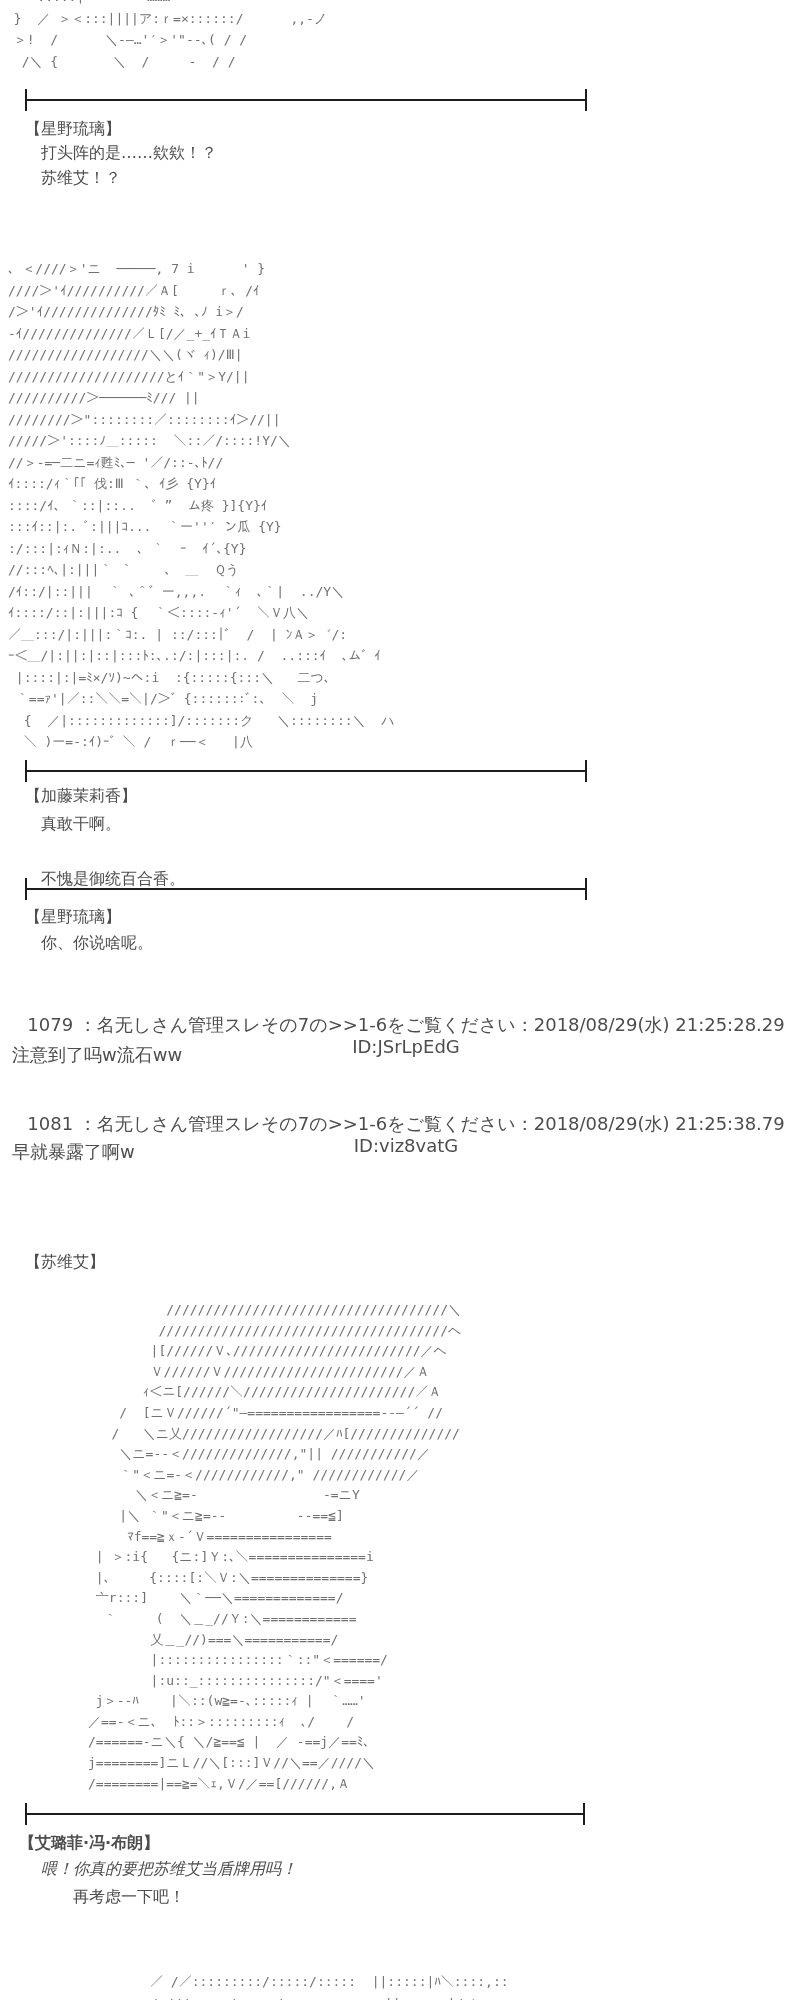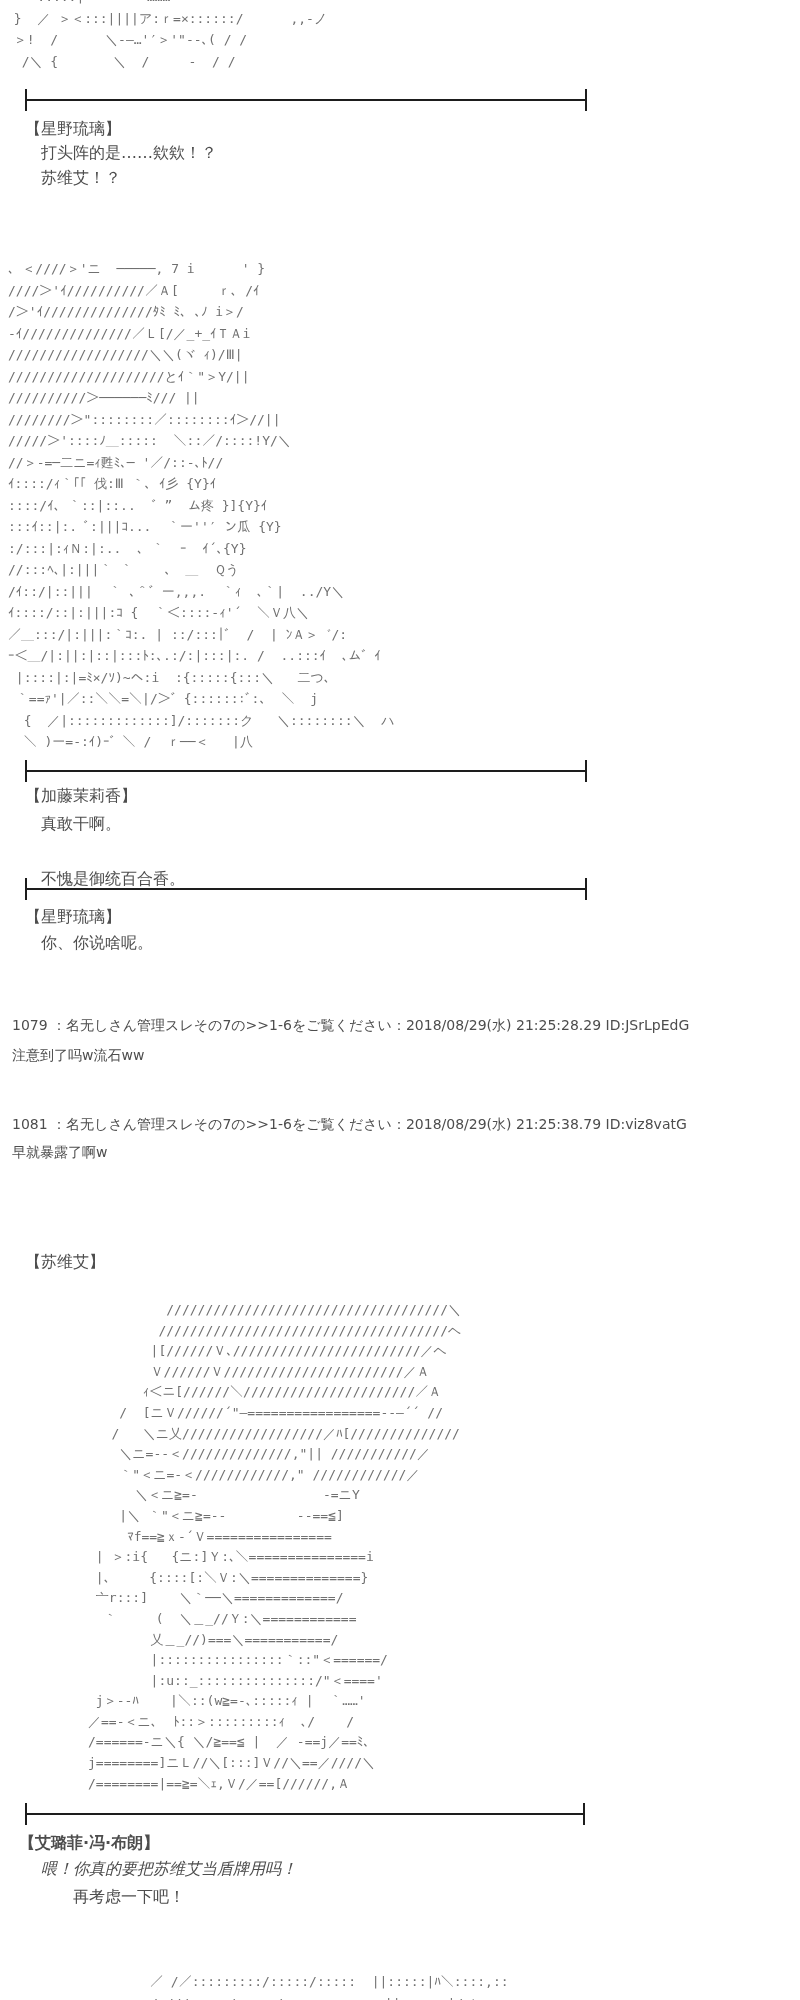--- a/index.html
+++ b/index.html
@@ -23,21 +23,21 @@
     position:absolute; height:2px;
     background:var(--rule,#1d1d1d);
   }
   .rule::before, .rule::after {
     content:""; position:absolute; top:-10px; width:2px; height:22px;
     background:var(--rule,#1d1d1d);
   }
   .rule::before { left:0; }
   .rule::after { right:0; }
   .dlg-name, .dlg-line { position:absolute; font-size:16px; line-height:22px; white-space:pre; }
-  .post-header, .post-body { position:absolute; font-size:14px; line-height:22px; white-space:pre-wrap;text-align:center; }
+  .post-header, .post-body { position:absolute; font-size:18px; line-height:22px; white-space:pre-wrap;text-align:center; }
   .trip { color:var(--trip-name,#3d8edc); cursor:pointer; }
   .trip .diamond { color:var(--trip-diamond,#2ea3f2); }
   .trip .star { color:var(--trip-star,#2b7fd9); }
 </style>
 </head>
 <body>
 
 <div class="page">
 
   <div class="aa" style="left:6px; top:-14px;"><div>  ‐‐:....|   ‐‐   ………</div><div> }  ／ ＞＜:::||||ア:ｒ=×::::::/      ,,‐ノ</div><div> ＞!  /      ＼-―…'′＞'"‐-､( / /</div><div>  /＼ {       ＼  /     -  / /</div></div>

